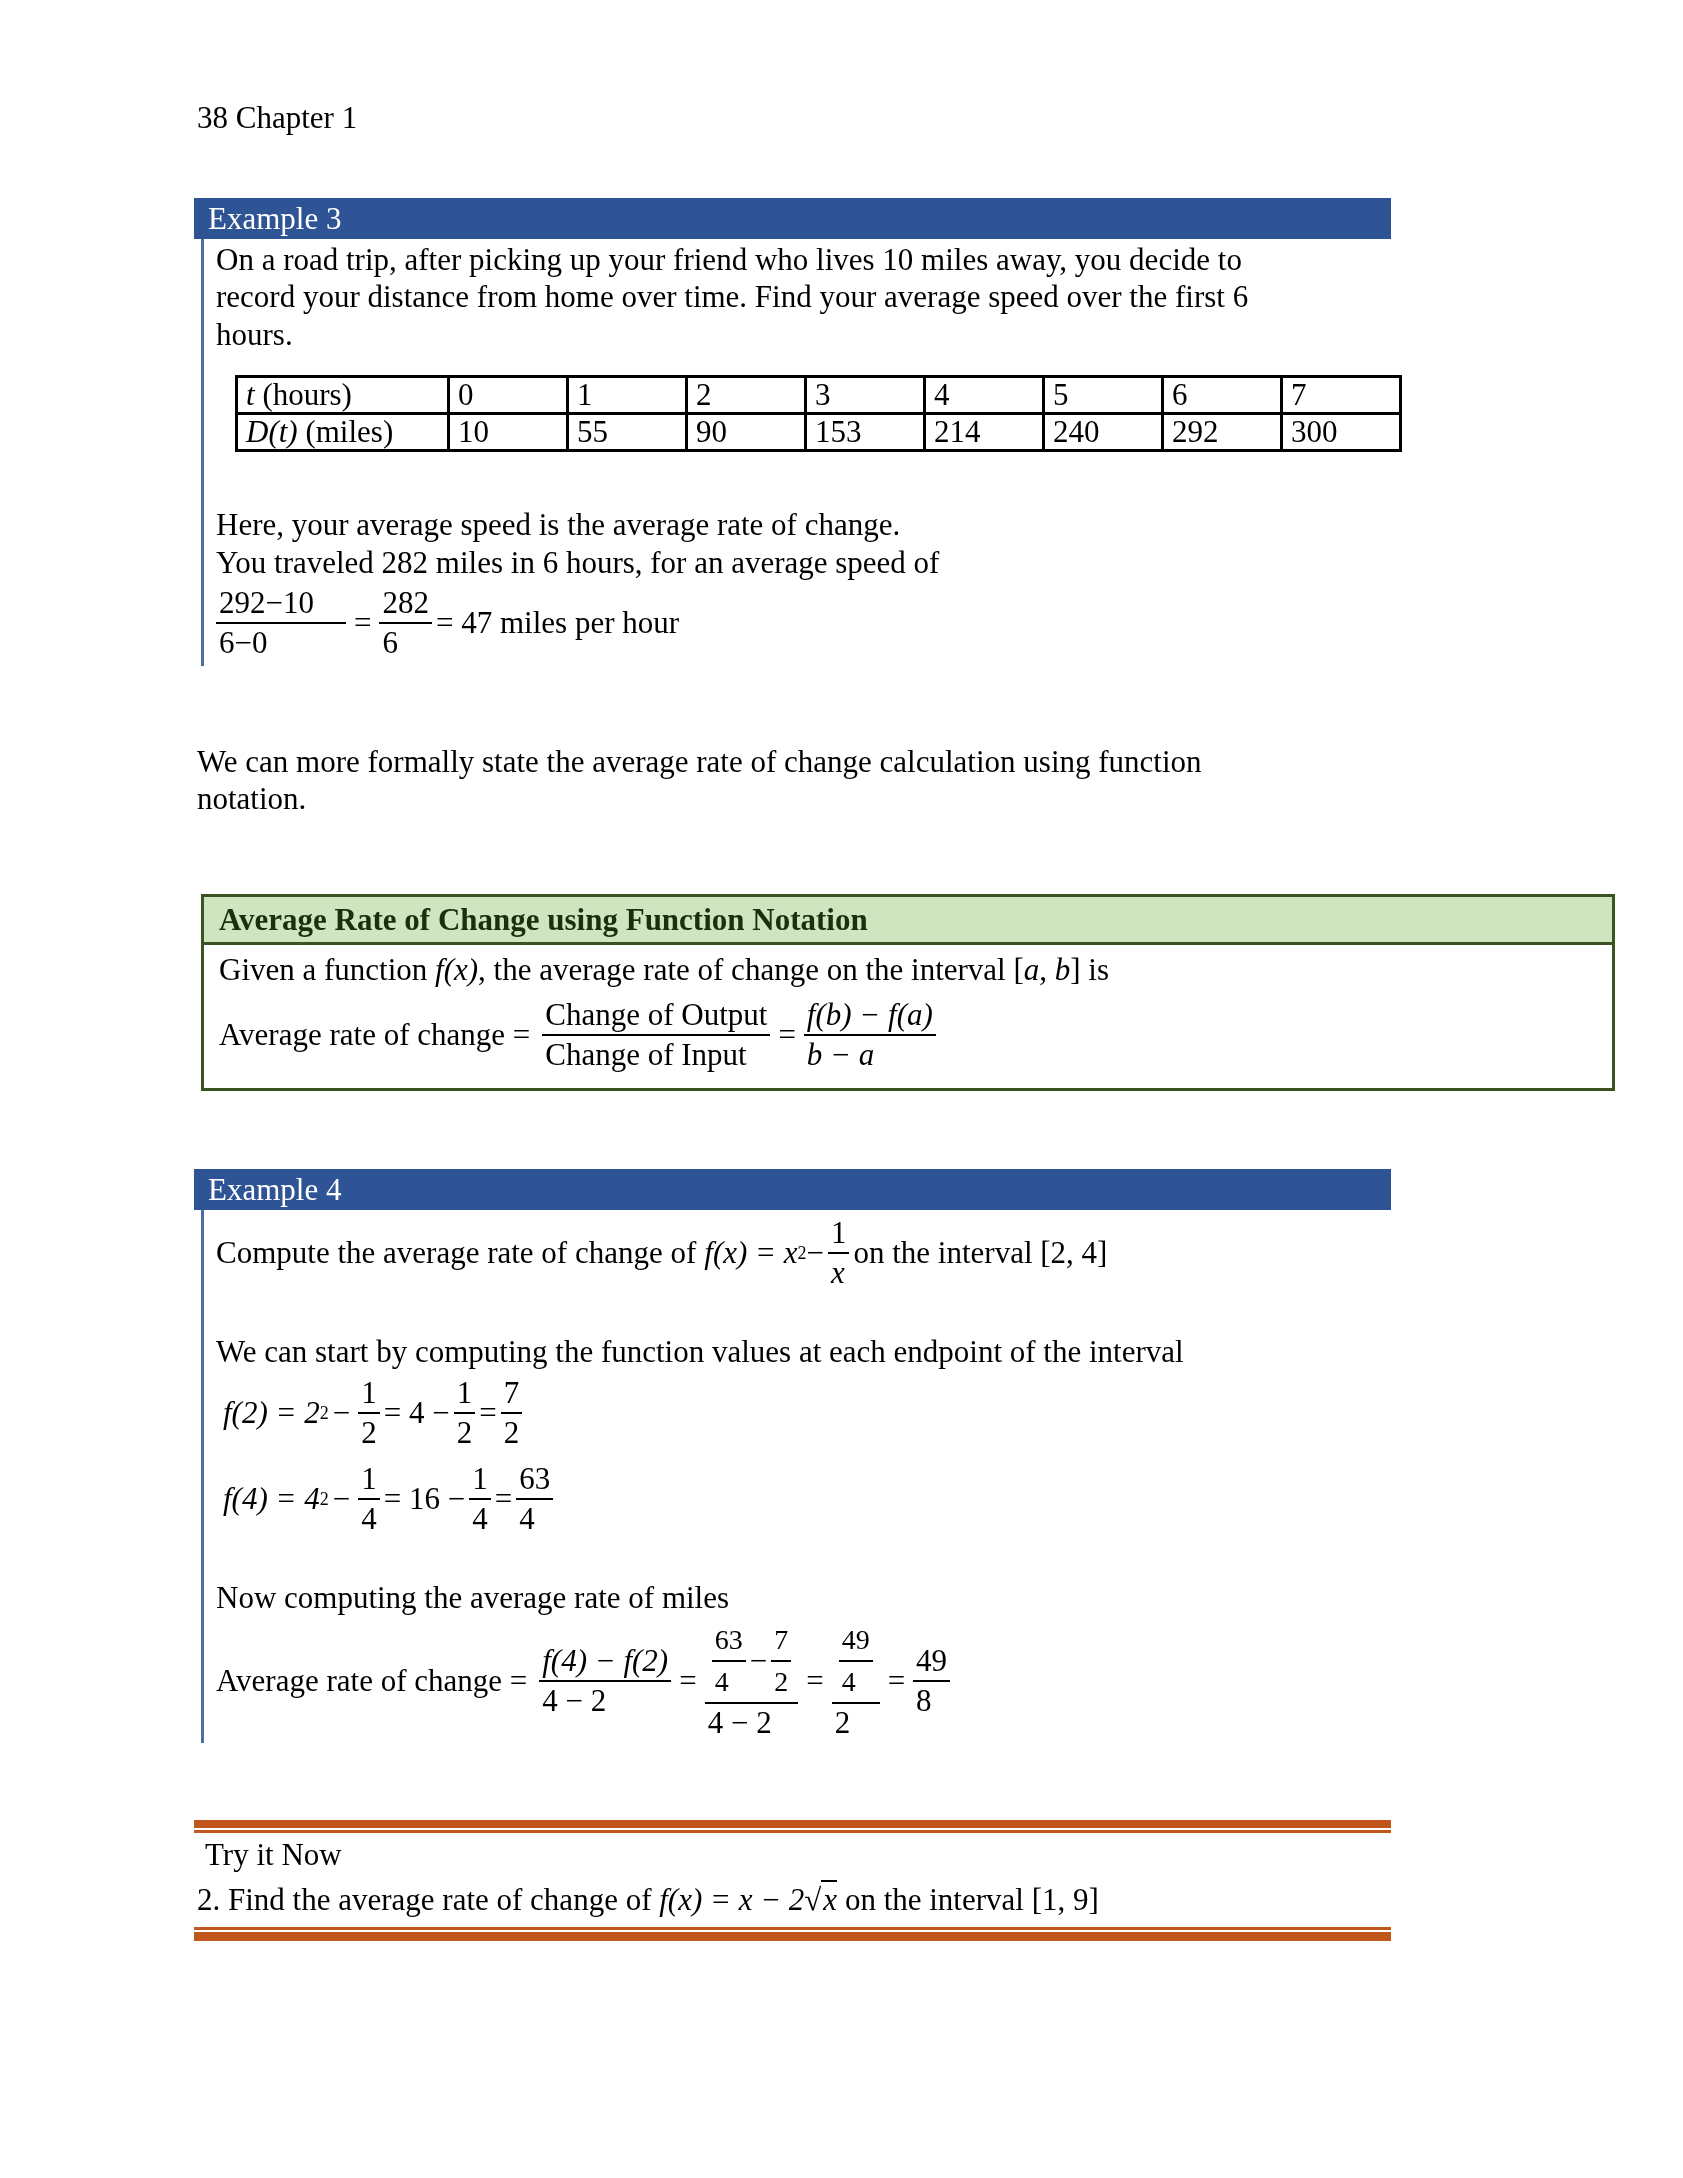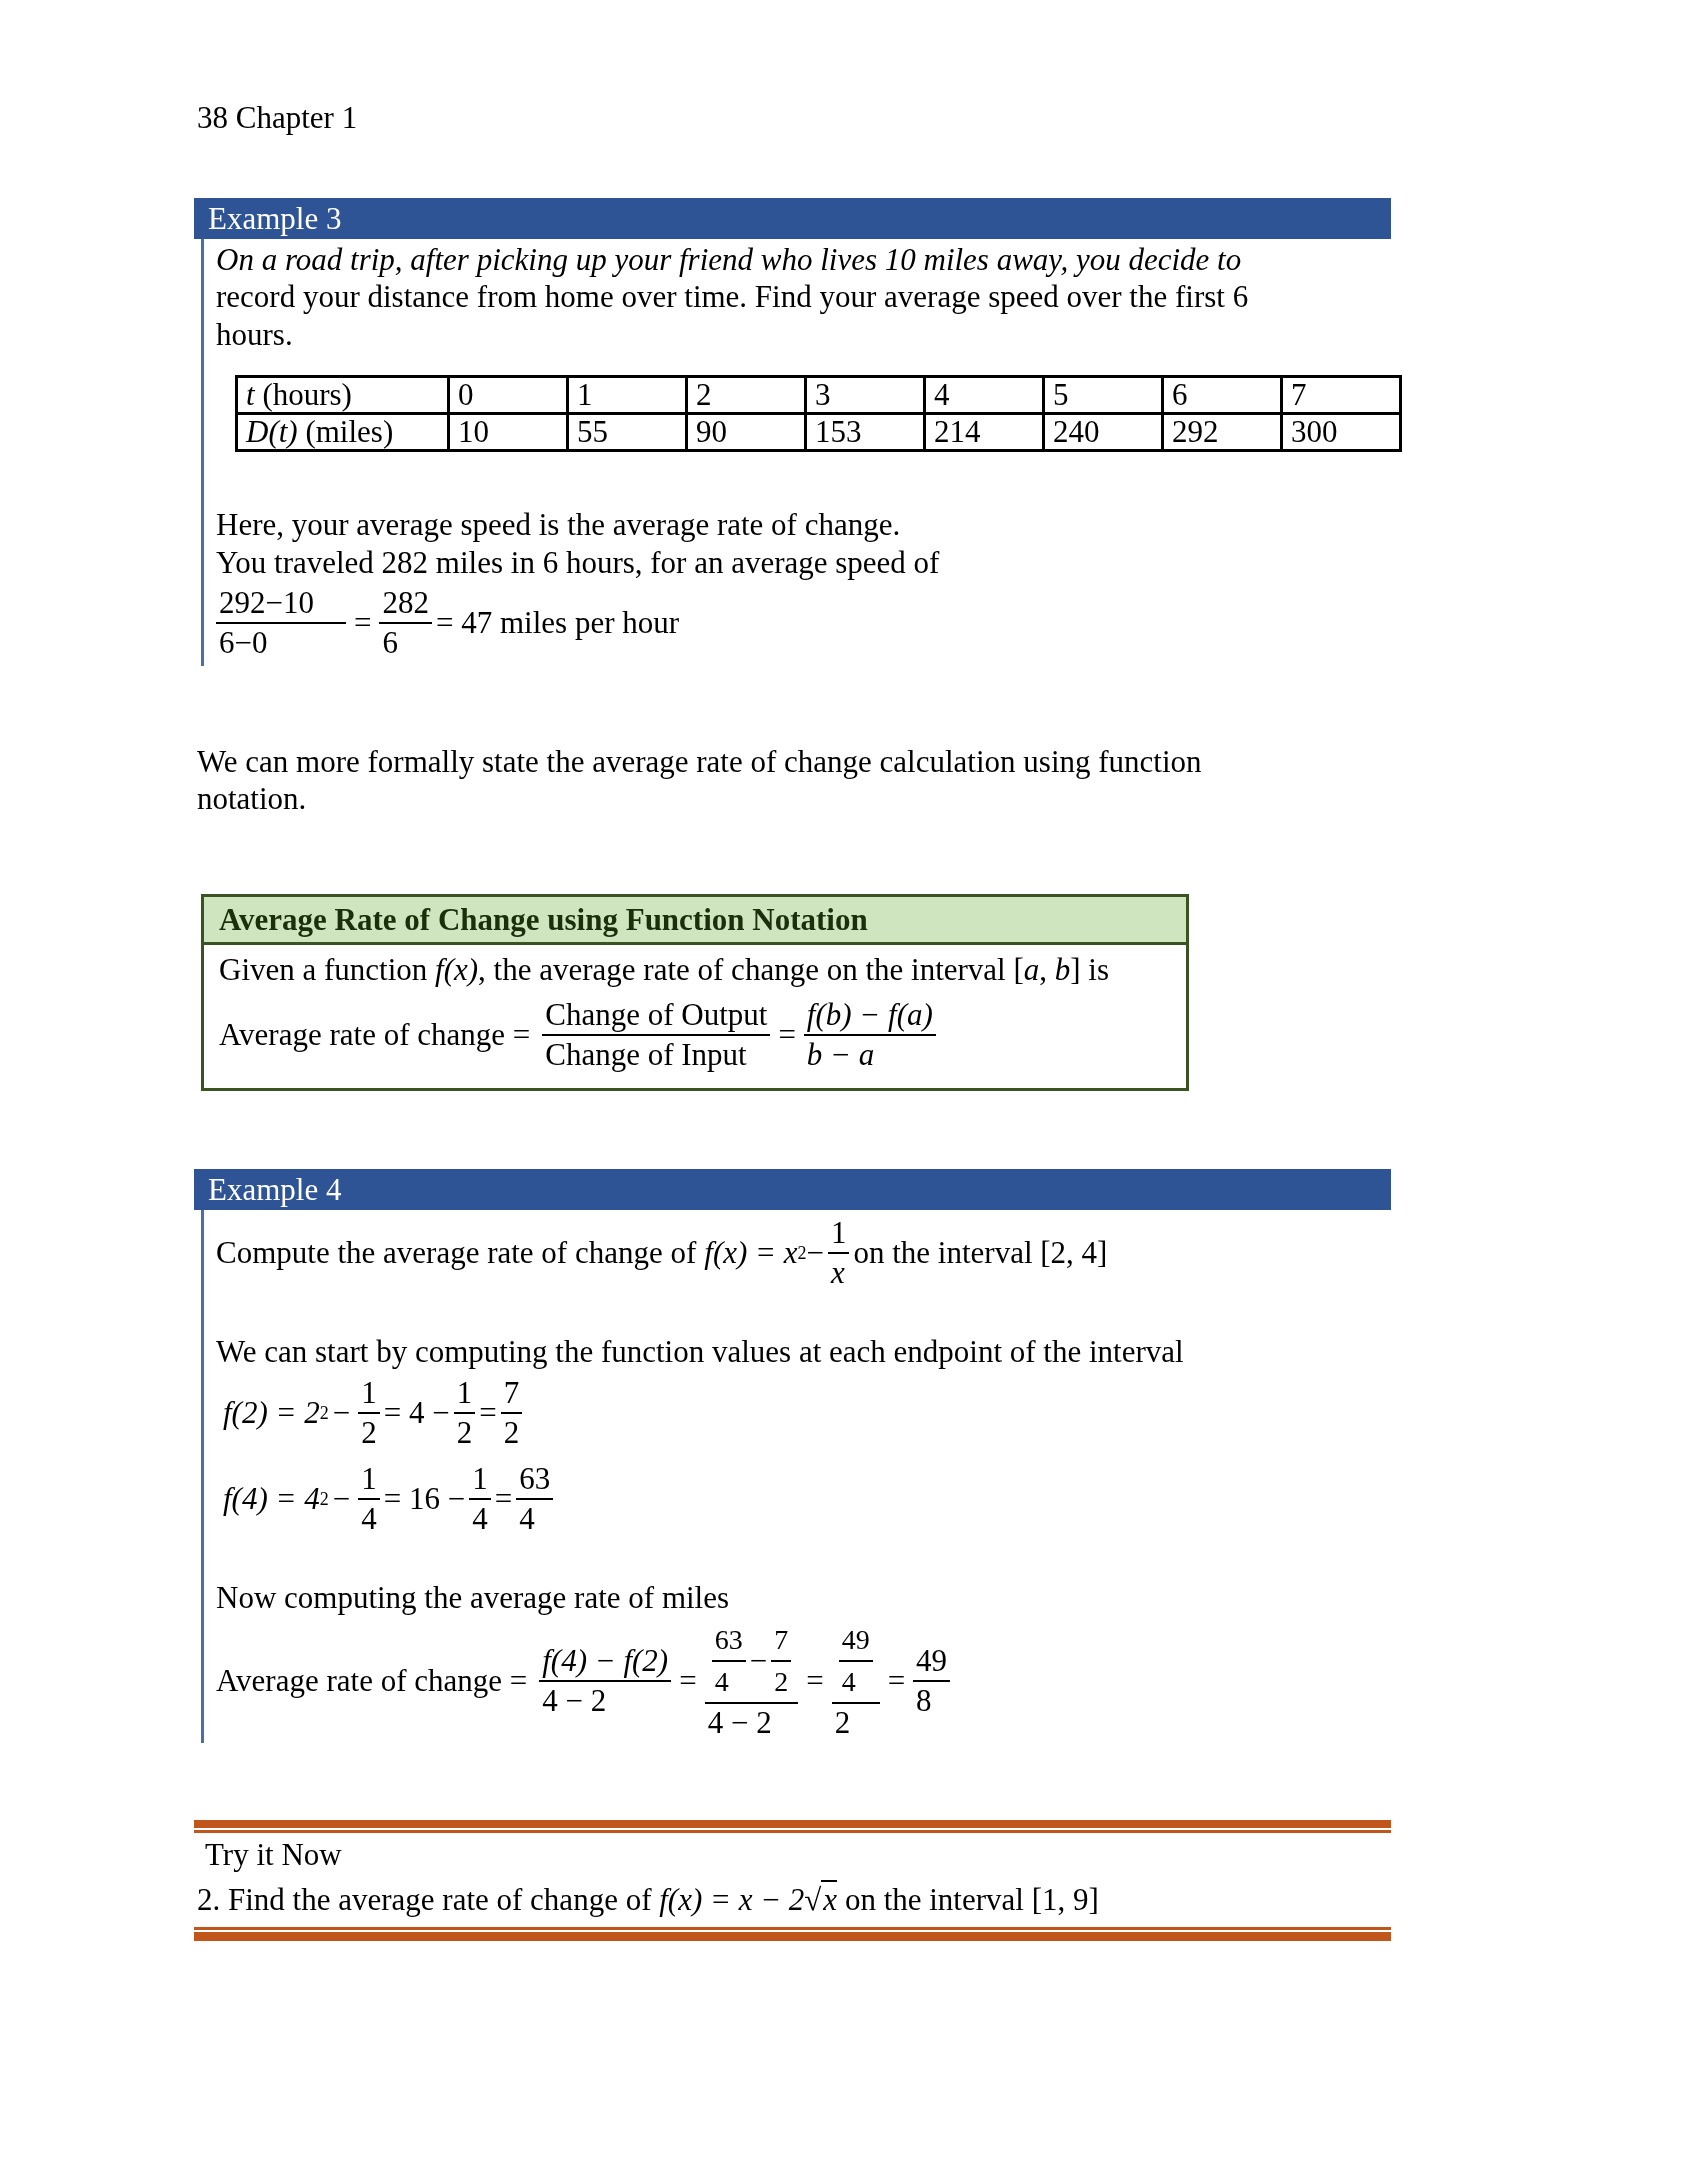--- a/index.html
+++ b/index.html
@@ -13,37 +13,37 @@
   i, .it { font-style:italic; }
   
   .frac { display:inline-block; vertical-align:middle; margin:0 4px; }
   .frac > span { display:block; padding:0 3px; line-height:38px; }
   .frac > .num { border-bottom:2px solid #000; }
   .frac.small > span { line-height:40px; }
   .eq { display:inline-flex; align-items:center; font-size:31px; }
   .op { margin:0 4px; }
   table.data { position:absolute; left:235px; top:375px; border-collapse:collapse; font-size:31px;padding-left:12px; }
   table.data td { border:3px solid #000; height:34px; padding:0 8px; line-height:32px; }
-  .green { position:absolute; left:201px; top:894px; width:988px; height:197px; border:3px solid #3b5323; box-sizing:border-box; }
+  .green { position:absolute; left:201px; top:894px; width:1414px; height:197px; border:3px solid #3b5323; box-sizing:border-box; }
   .green .gh { height:45px; background:#cfe5c0; border-bottom:3px solid #3b5323; color:#1b2f0c;
                font-weight:bold; font-size:31px; line-height:45px; padding-left:15px; }
   .orange { position:absolute; left:194px; width:1197px; background:#c0561c; }
   .try { color:#000000;margin-left:8px; }
   sup { font-size:18px; vertical-align:super; line-height:0; }
   .sqrt { border-top:2px solid #000; padding-left:2px; }
 </style>
 </head>
 <body>
 
 <div class="abs txt" style="left:197px; top:99px;">38  Chapter 1</div>
 
 <div class="bar" style="top:198px;">Example 3</div>
 <div class="rule" style="top:239px; height:427px;"></div>
 
-<div class="abs txt" style="left:216px; top:241px;font-style:italic;">On a road trip, after picking up your friend who lives 10 miles away, you decide to</div>
+<div class="abs txt" style="left:216px; top:241px;">On a road trip, after picking up your friend who lives 10 miles away, you decide to</div>
 <div class="abs txt" style="left:216px; top:278px;">record your distance from home over time.  Find your average speed over the first 6</div>
 <div class="abs txt" style="left:216px; top:316px;">hours.</div>
 
 <table class="data">
   <tbody>
       <tr>
     <td style="width:193px;"><i>t</i><span> (hours)</span></td>
     <td style="width:100px;">0</td>
     <td style="width:100px;">1</td>
     <td style="width:100px;">2</td>

